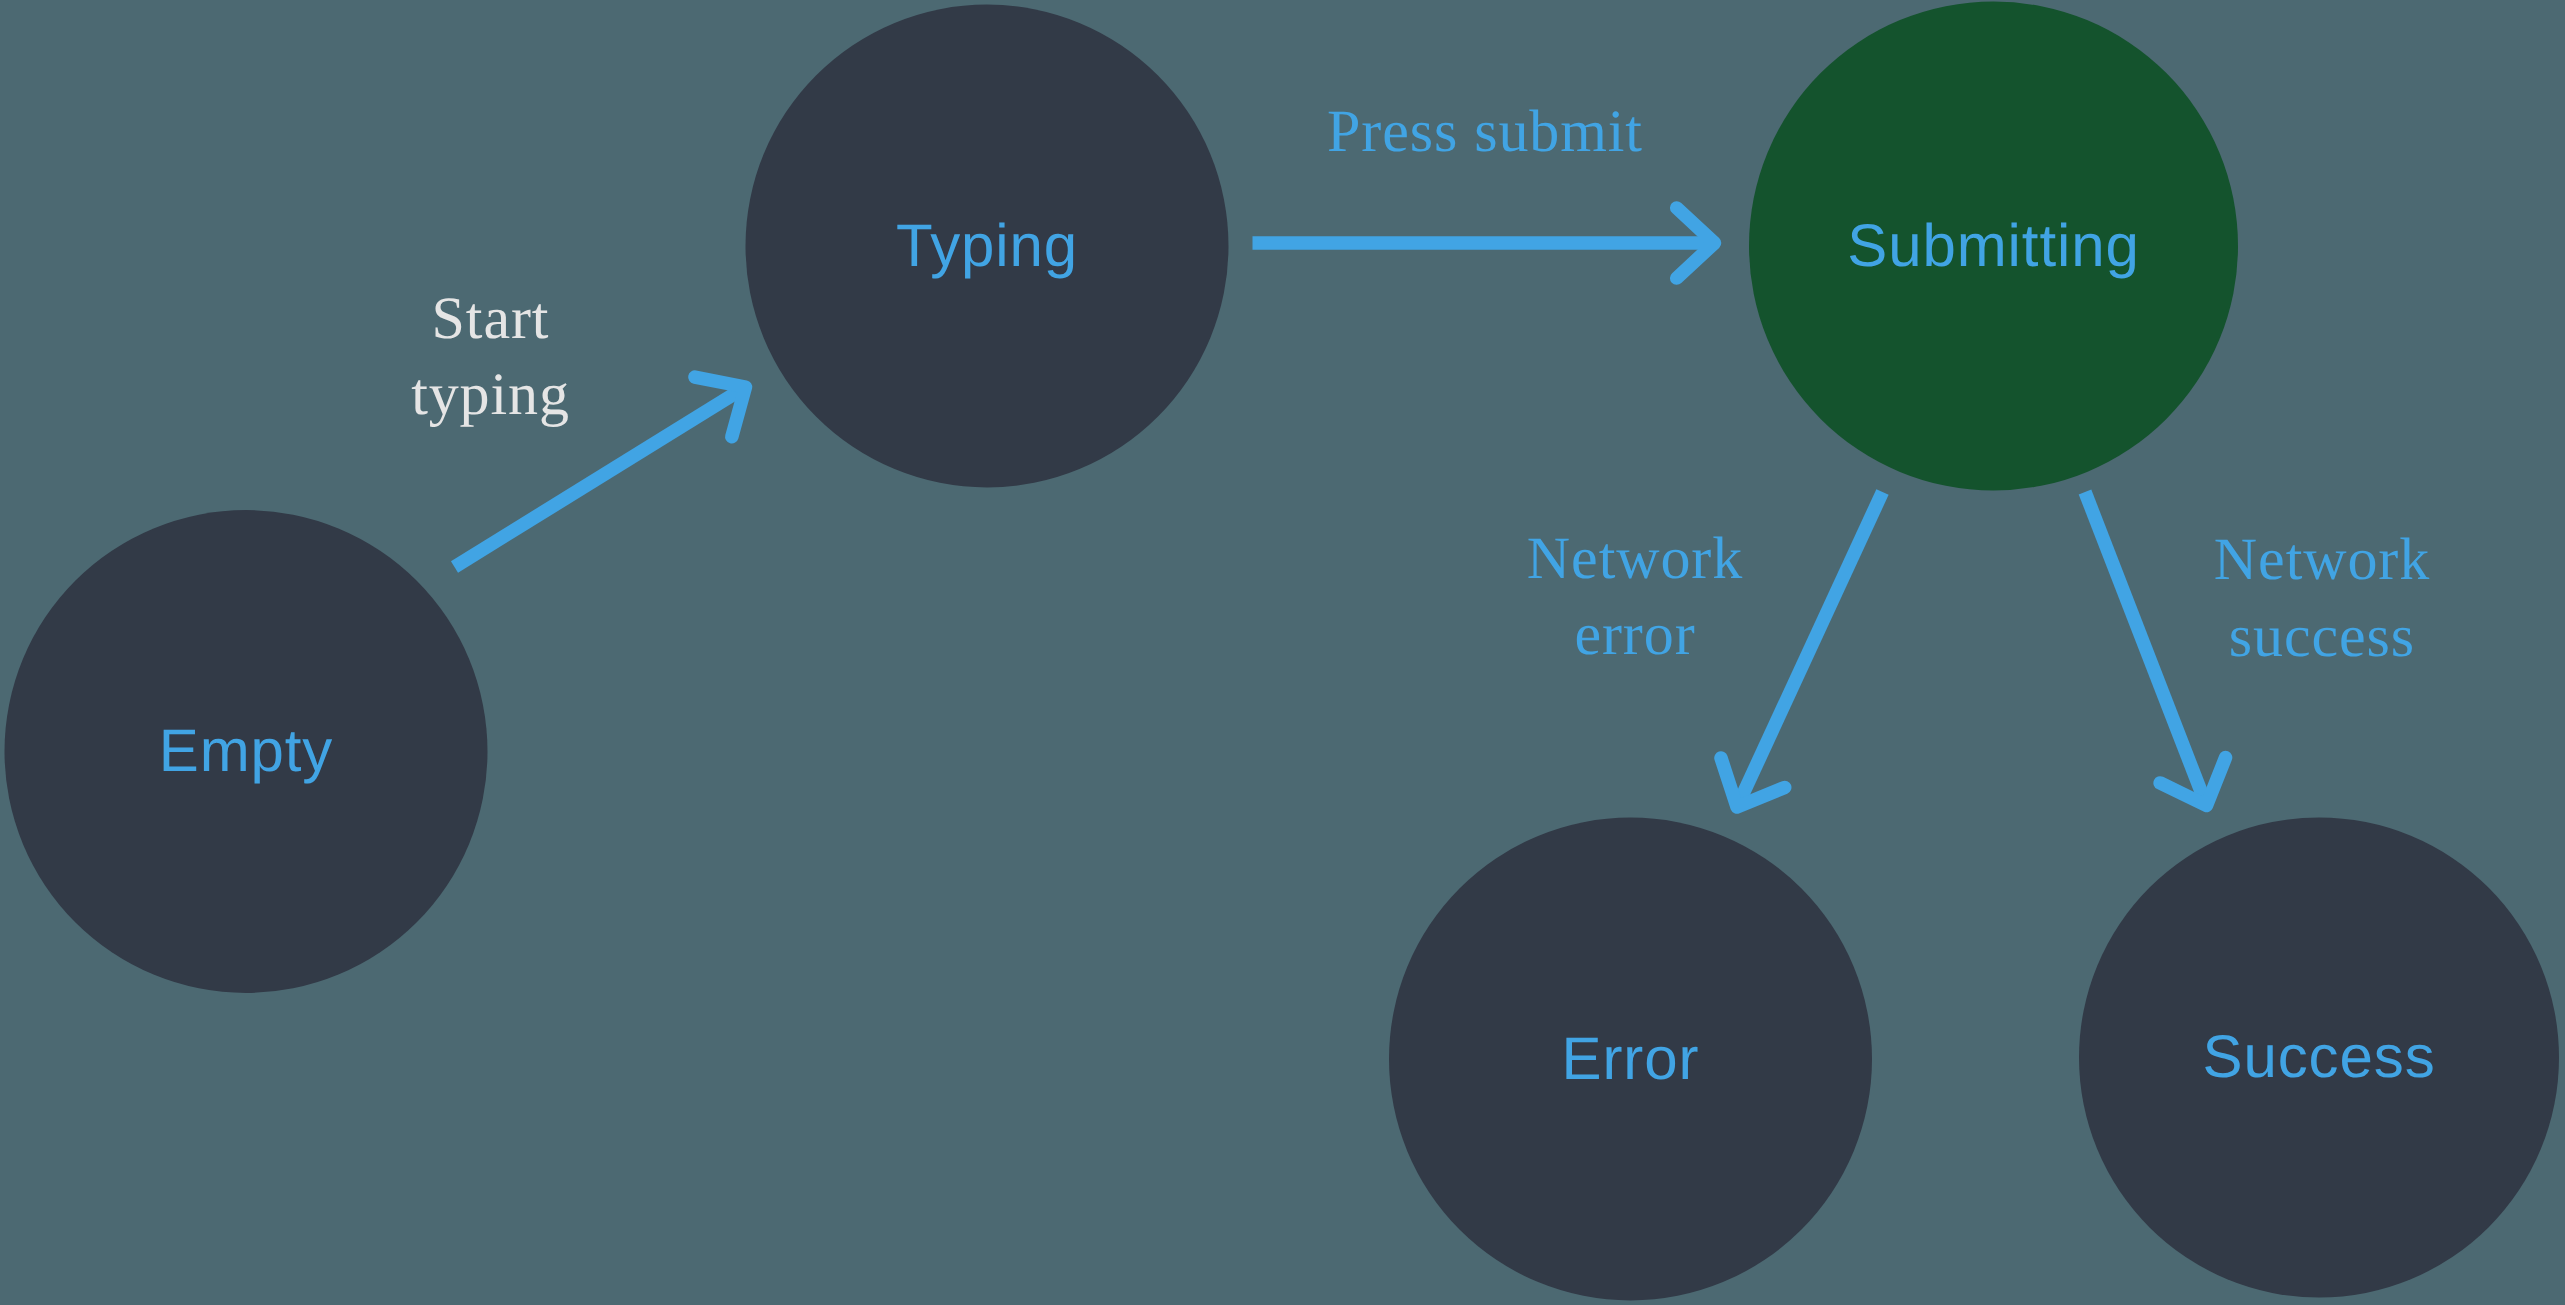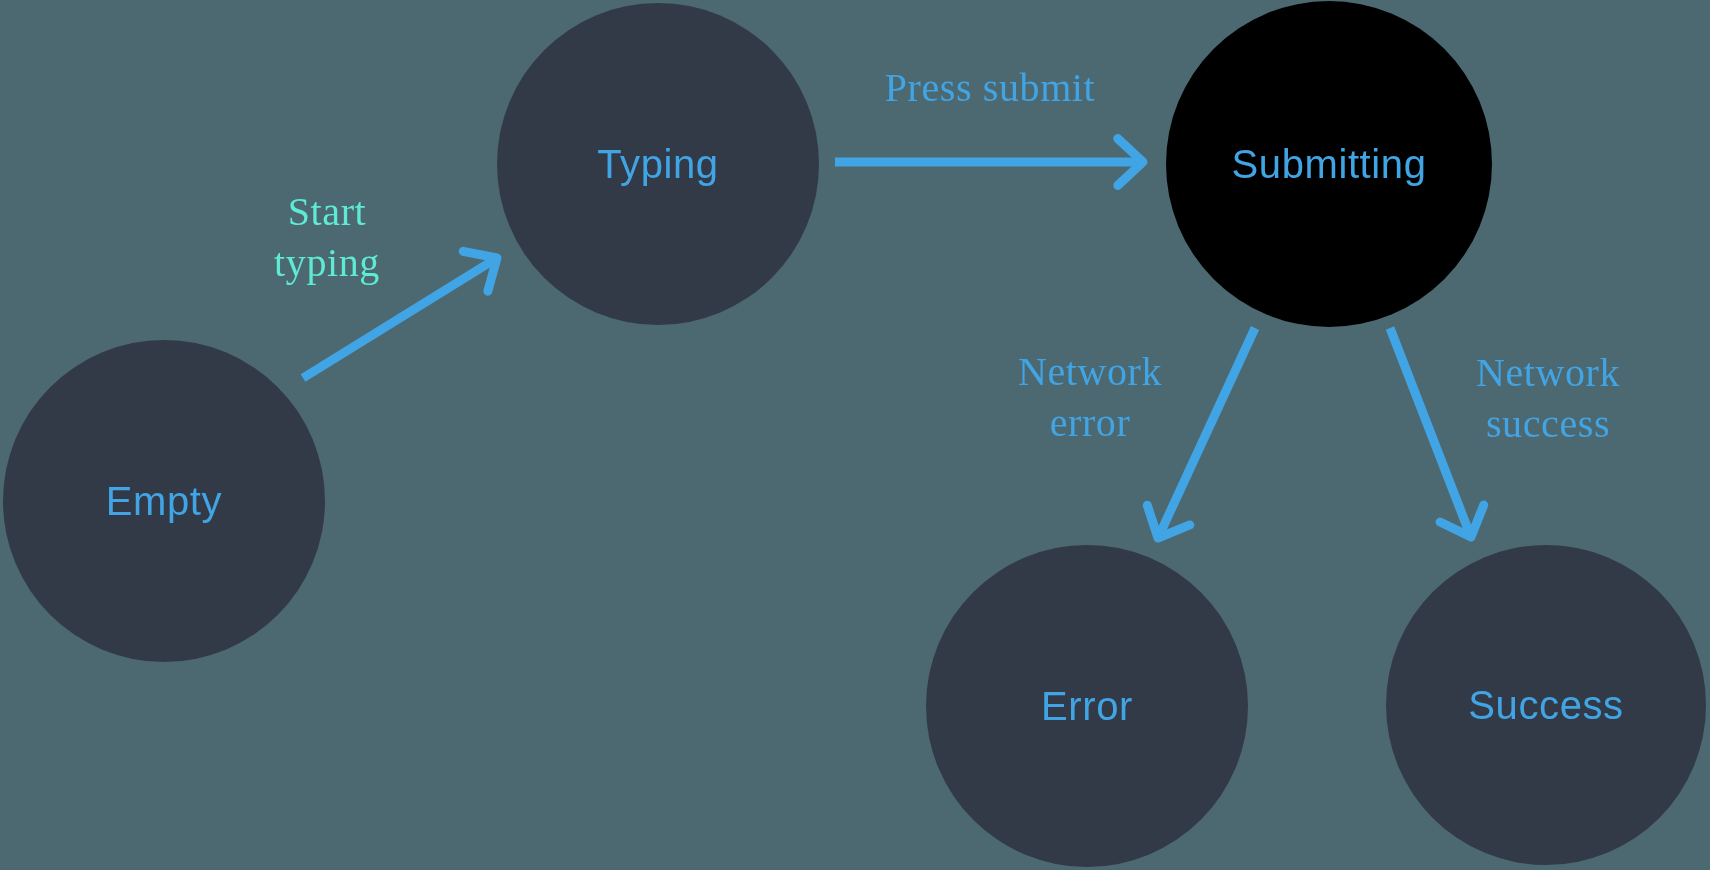--- a/index.html
+++ b/index.html
@@ -63,29 +63,29 @@
       <line x1="835" y1="162" x2="1143" y2="162" stroke="#41a4e4" stroke-width="9" marker-end="url(#arrowhead)"></line>
       <line x1="1255" y1="328" x2="1158" y2="538" stroke="#41a4e4" stroke-width="9" marker-end="url(#arrowhead)"></line>
       <line x1="1390" y1="328" x2="1471" y2="537" stroke="#41a4e4" stroke-width="9" marker-end="url(#arrowhead)"></line>
     </svg>
 <div class="state-node" style="left: 3px; top: 340px; width: 322px; height: 322px; background: rgb(50, 58, 71); justify-content: center;">
       <div class="state-label" style="color: rgb(65, 164, 228);">Empty</div>
     </div>
     <div class="state-node" style="left: 497px; top: 3px; width: 322px; height: 322px; background: rgb(50, 58, 71);">
       <div class="state-label" style="color: rgb(65, 164, 228);">Typing</div>
     </div>
-    <div class="state-node" style="left: 1166px; top: 1px; width: 326px; height: 326px; background: #000000;">
+    <div class="state-node" style="left: 1166px; top: 1px; width: 326px; height: 326px; background: #14532d;">
       <div class="state-label" style="color: rgb(65, 164, 228);">Submitting</div>
     </div>
     <div class="state-node" style="left: 926px; top: 545px; width: 322px; height: 322px; background: rgb(50, 58, 71);">
       <div class="state-label" style="color: rgb(65, 164, 228);">Error</div>
     </div>
     <div class="state-node" style="left: 1386px; top: 545px; width: 320px; height: 320px; background: rgb(50, 58, 71);">
       <div class="state-label" style="color: rgb(65, 164, 228);">Success</div>
     </div>
-    <div class="transition-label" style="left: 327px; top: 237px; color: #5eead4;">Start
+    <div class="transition-label" style="left: 327px; top: 237px; color: #e5e5e5;">Start
 typing</div>
     <div class="transition-label" style="left: 990px; top: 87px; color: rgb(65, 164, 228);">Press submit</div>
     <div class="transition-label" style="left: 1090px; top: 397px; color: rgb(65, 164, 228);">Network
 error</div>
     <div class="transition-label" style="left: 1548px; top: 398px; color: rgb(65, 164, 228);">Network
 success</div>
   </div>
 
 </body></html>

